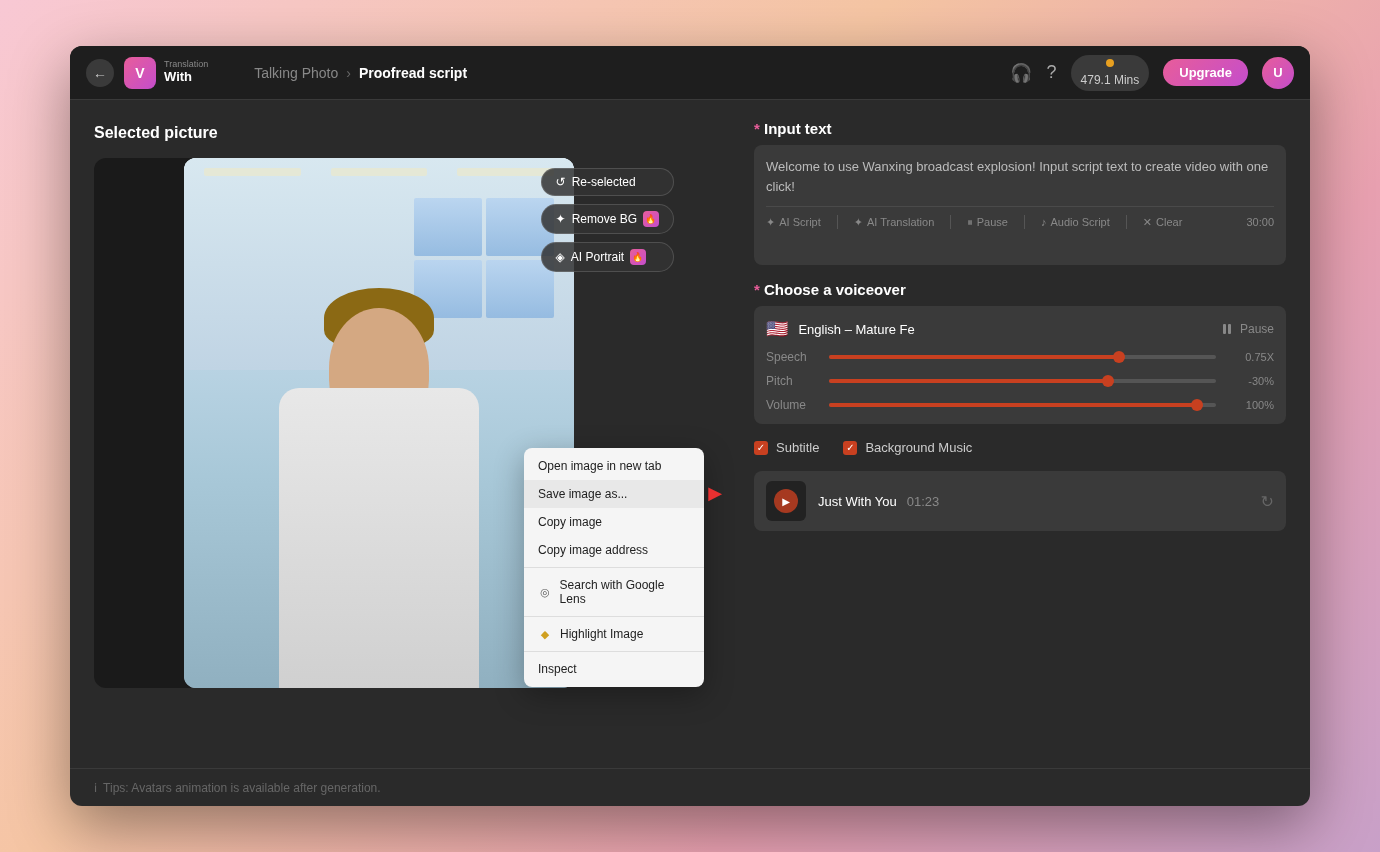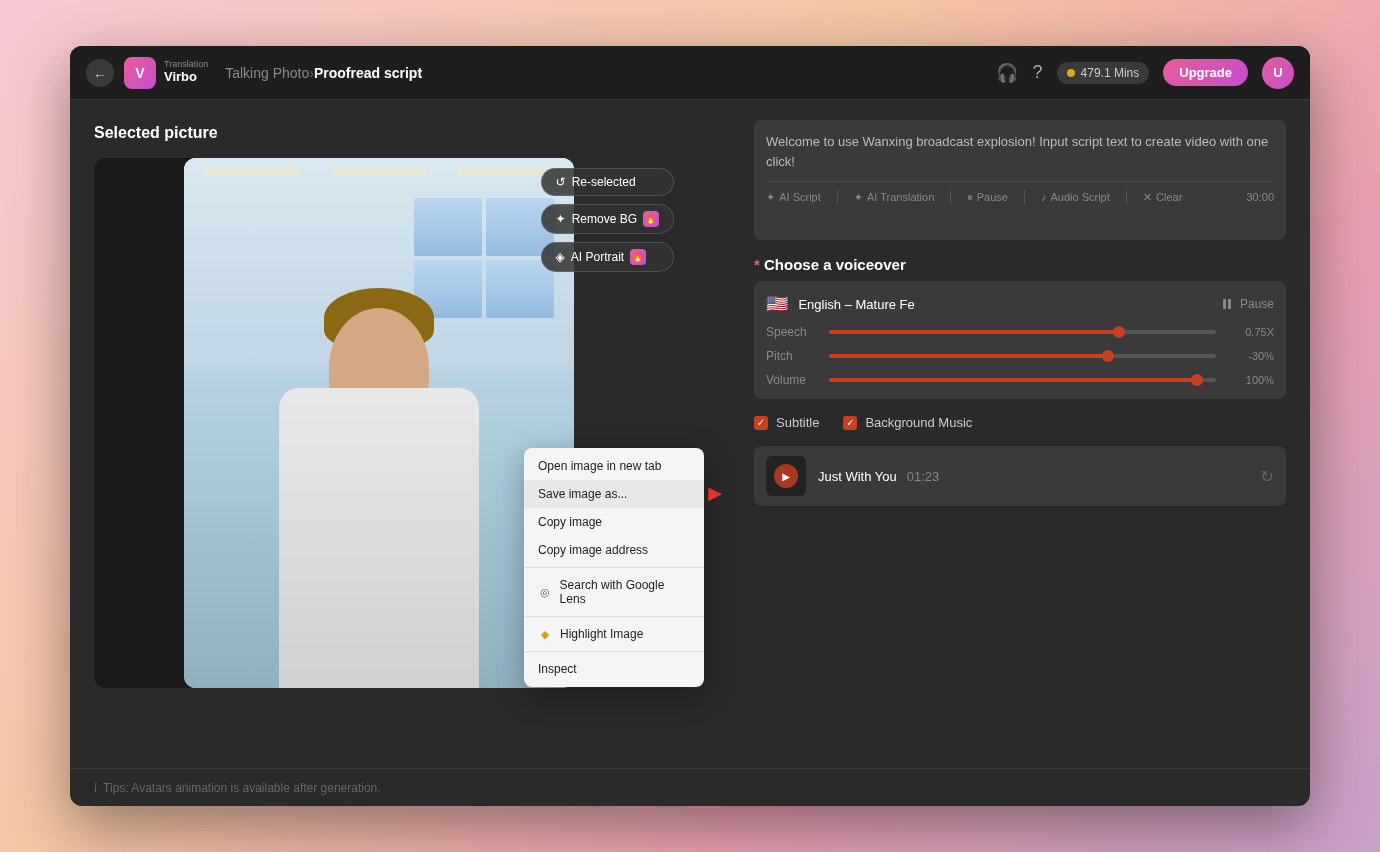--- a/index.html
+++ b/index.html
@@ -76,22 +76,22 @@
       color: #888;
     }
     .logo-product {
       font-size: 13px;
       color: #fff;
       font-weight: 600;
     }
     .breadcrumb {
       display: flex;
       align-items: center;
-      gap: 0;
-      margin-left: 7px;
+      gap: 8px;
+      margin-left: 36px;
       color: #888;
       font-size: 14px;
     }
     .breadcrumb-arrow { color: #666; }
     .breadcrumb-current {
       color: #fff;
       font-weight: 600;
     }
     .header-right {
       margin-left: auto;
@@ -106,20 +106,21 @@
     }
     .mins-badge {
       display: flex;
       align-items: center;
       gap: 6px;
       background: #3a3a3a;
       border-radius: 20px;
       padding: 4px 10px;
       font-size: 12px;
       color: #ccc;
+      flex-direction: column;
     }
     .mins-dot {
       width: 8px;
       height: 8px;
       background: #e8a020;
       border-radius: 50%;
     }
     .upgrade-btn {
       background: linear-gradient(135deg, #e85d9a, #c44dcc);
       color: white;
@@ -588,21 +589,21 @@
 
 <div class="app-window">
 
   <div class="header">
     <div class="header-left">
       <div class="back-btn">←</div>
       <div class="logo-area">
         <div class="logo-icon">V</div>
         <div class="logo-text">
           <span class="logo-brand">Translation</span>
-          <span class="logo-product">Virbo</span>
+          <span class="logo-product">With</span>
         </div>
       </div>
       <div class="breadcrumb">
         <span>Talking Photo</span>
         <span class="breadcrumb-arrow">›</span>
         <span class="breadcrumb-current">Proofread script</span>
       </div>
     </div>
     <div class="header-right">
       <span class="header-icon">🎧</span>
@@ -694,20 +695,24 @@
           <div class="context-menu-item">
             <span>Inspect</span>
           </div>
         </div>
       </div>
     </div>
 
     <div class="right-panel">
 
       <div>
+        <div class="panel-section-title">
+          <span class="required-star">*</span>
+          <span>Input text</span>
+        </div>
         <div class="input-text-box">
           <div class="input-text-content">Welcome to use Wanxing broadcast explosion! Input script text to create video with one click!</div>
           <div class="input-text-toolbar">
             <div class="toolbar-item">
               <span>✦</span>
               <span>AI Script</span>
             </div>
             <div class="toolbar-divider"></div>
             <div class="toolbar-item">
               <span>✦</span>

